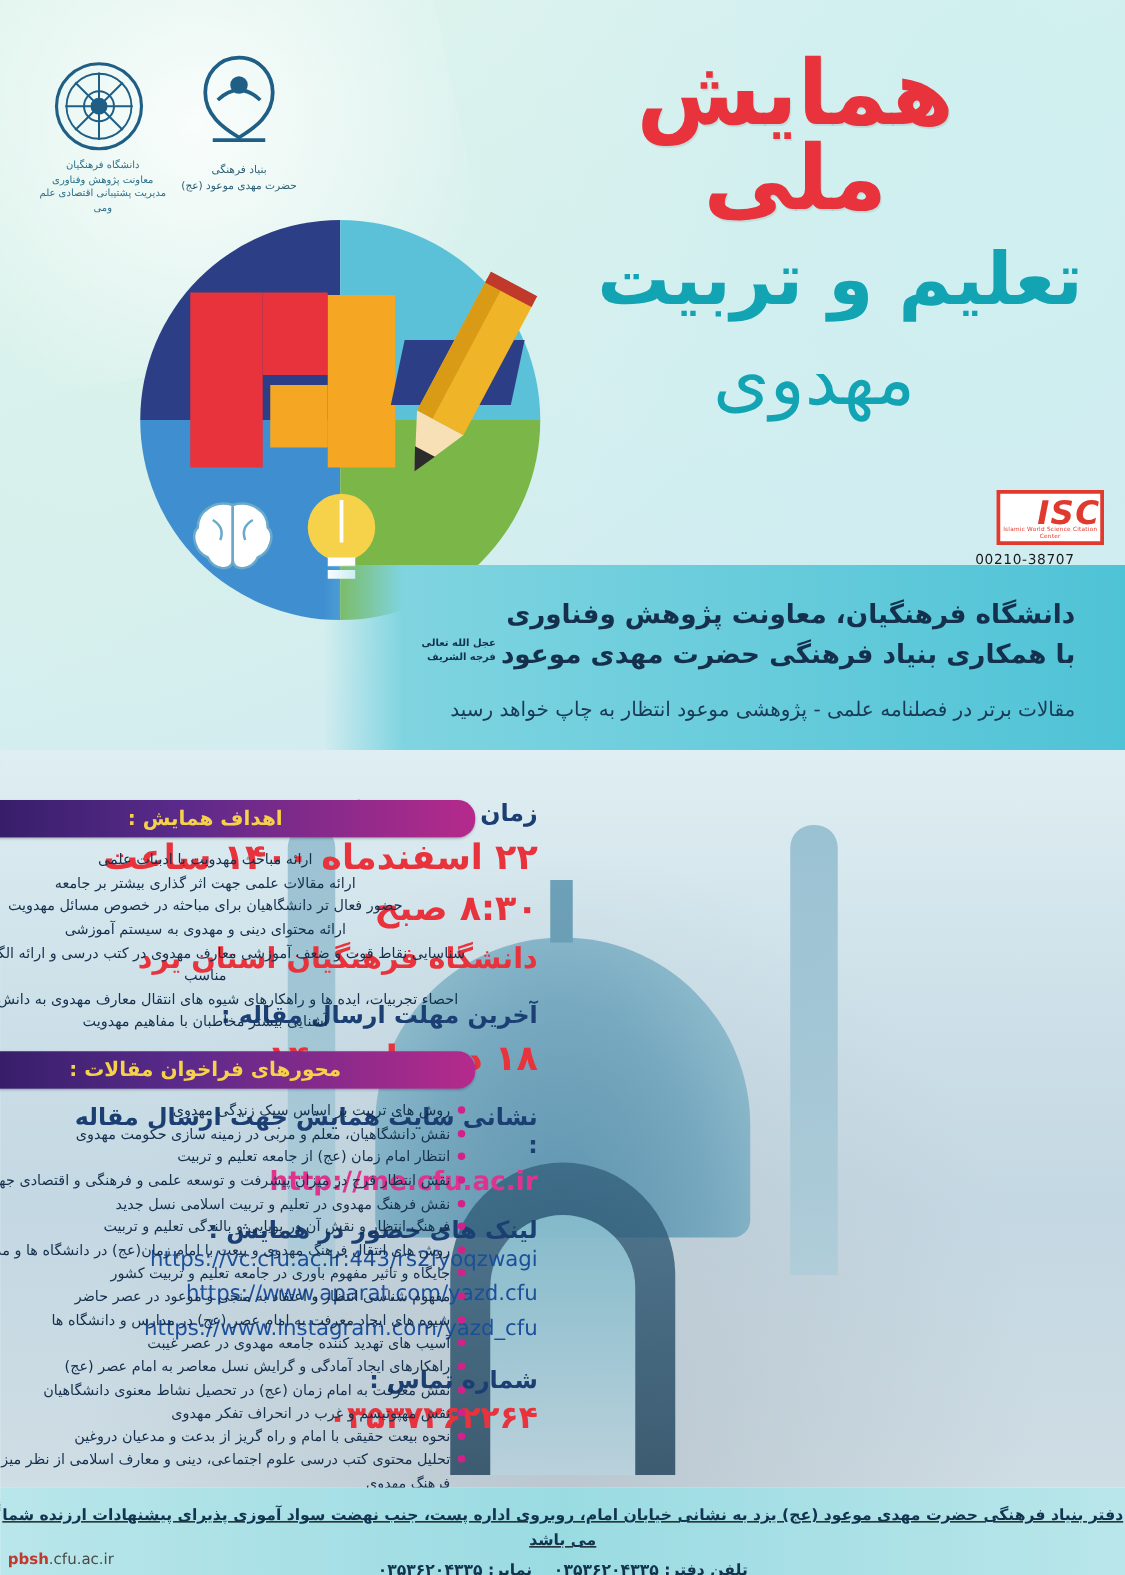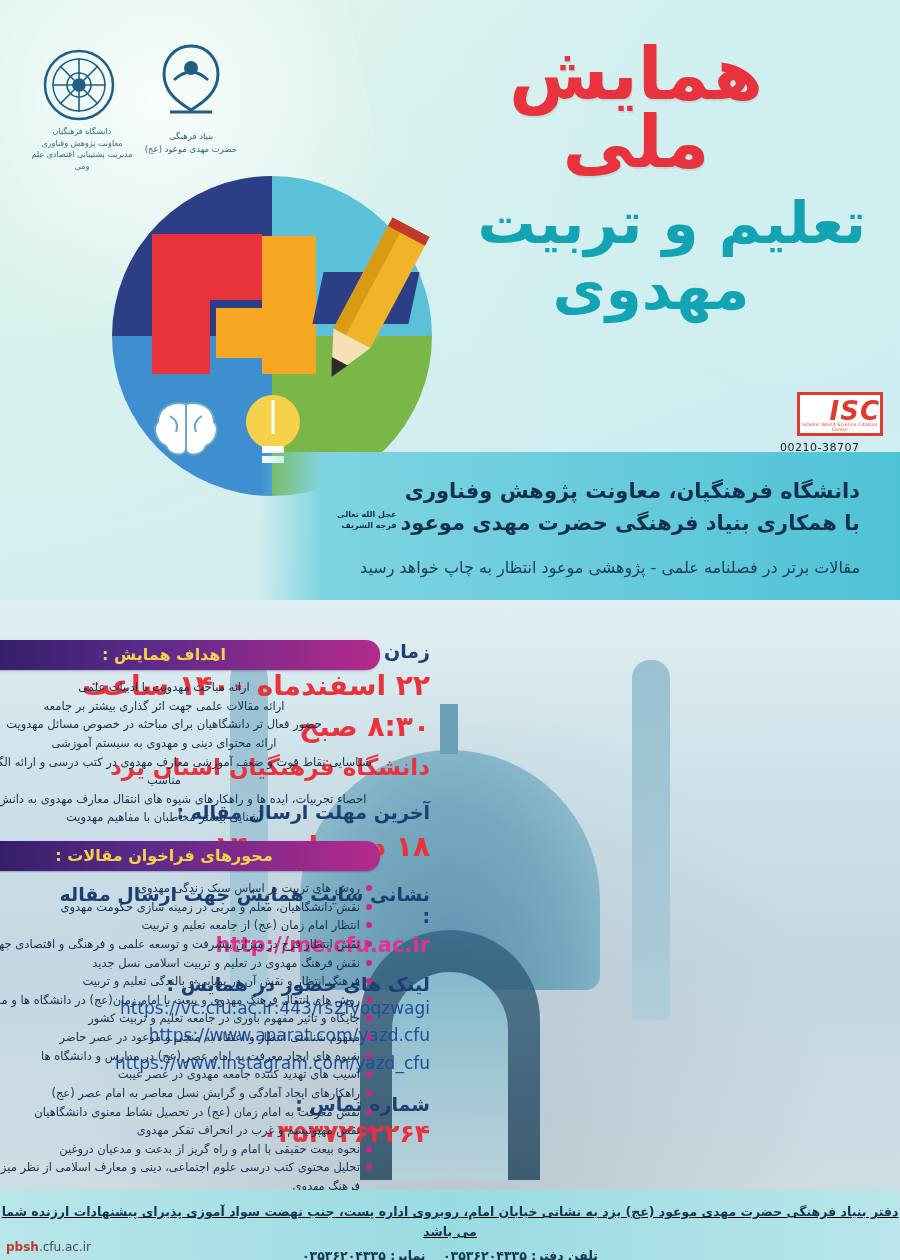--- a/index.html
+++ b/index.html
@@ -34,21 +34,21 @@
   .logo-mahdi-txt { left: 128px; top: 96px; width: 126px; text-align: center; font-size: 8.5px; color: #2c5f74; line-height: 1.5; }
 
   
   .title-wrap { position: absolute; top: 40px; right: 34px; width: 430px; text-align: left; direction: rtl; }
   .t1 {
     font-size: 72px; font-weight: bold; color: #e8323c; line-height: .95;
     letter-spacing: -1px; text-align: center; padding-right: 30px;
     text-shadow: 1px 2px 0 rgba(0,0,0,.08);
   }
   .t2 { font-size: 58px; font-weight: bold; color: #13a4b4; line-height: 1.18; text-align: right; margin-top: 12px; }
-  .t3 { font-size: 58px; font-weight: bold; color: #13a4b4; line-height: 1.05; text-align: center; margin-top: 2px; }
+  .t3 { font-size: 58px; font-weight: normal; color: #13a4b4; line-height: 1.05; text-align: center; margin-top: 16px; }
 
   
   .emblem { position: absolute; top: 176px; left: 112px; width: 320px; height: 320px; }
   .emblem .quad { position: absolute; width: 160px; height: 160px; }
   .q-tl { left: 0; top: 0; background: #2b3e86; border-top-left-radius: 160px; }
   .q-tr { left: 160px; top: 0; background: #5bc1d8; border-top-right-radius: 160px; }
   .q-bl { left: 0; top: 160px; background: #3e8ed0; border-bottom-left-radius: 160px; }
   .q-br { left: 160px; top: 160px; background: #7ab648; border-bottom-right-radius: 160px; }
   .letters { position: absolute; inset: 0; }
   .ltr { position: absolute; font-weight: bold; }

